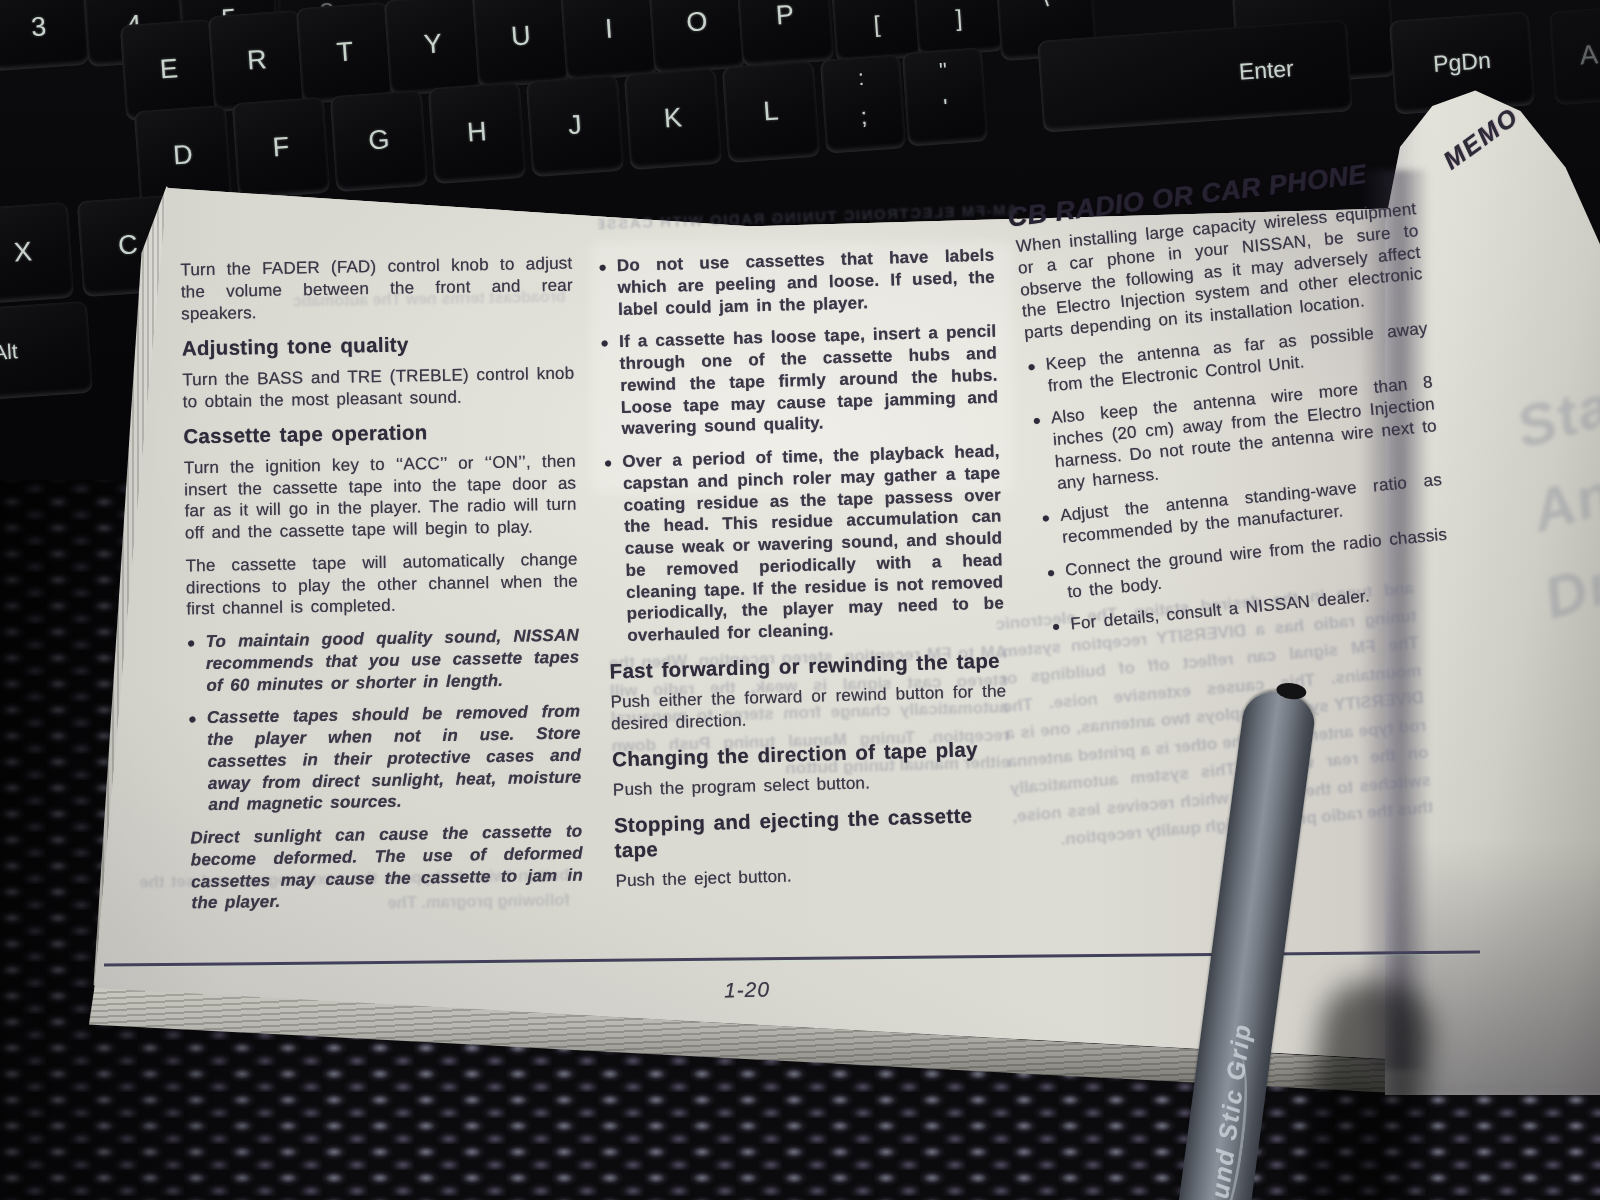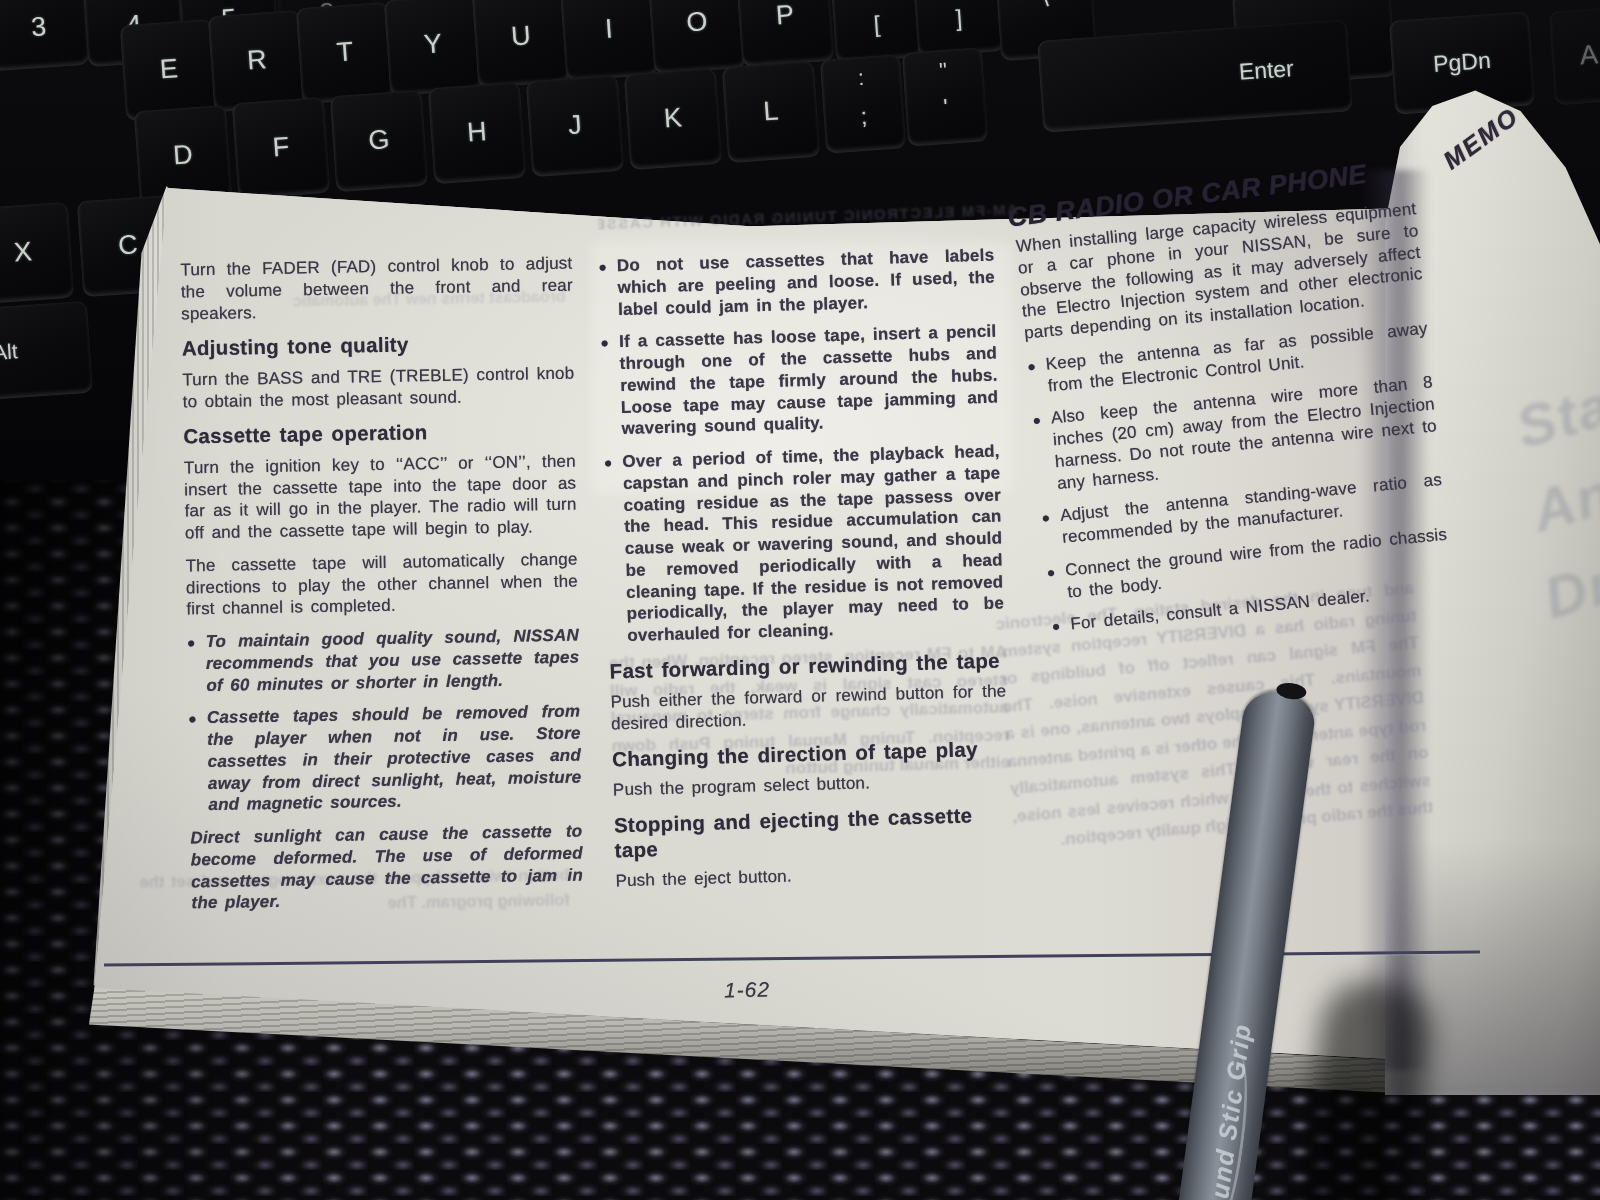--- a/index.html
+++ b/index.html
@@ -295,21 +295,21 @@
       </div>
     <div class="bul">
       <span>Connect the ground wire from the radio chassis to the body.</span>
       </div>
     <div class="bul">
       <span>For details, consult a NISSAN dealer.</span>
       </div>
   </div>
 
   <div class="rule"></div>
-  <div class="pageno">1-62</div>
+  <div class="pageno">1-20</div>
 
   <div class="memo">MEMO</div>
   <div class="rp-ghost" style="left:1516px;top:382px;">Sta</div>
   <div class="rp-ghost" style="left:1532px;top:468px;">An</div>
   <div class="rp-ghost" style="left:1544px;top:554px;">Dri</div>
 
   <div class="pen-shadow"></div>
   <div class="pen">
     <div class="pen-body"></div>
     <div class="pen-nub"></div>

